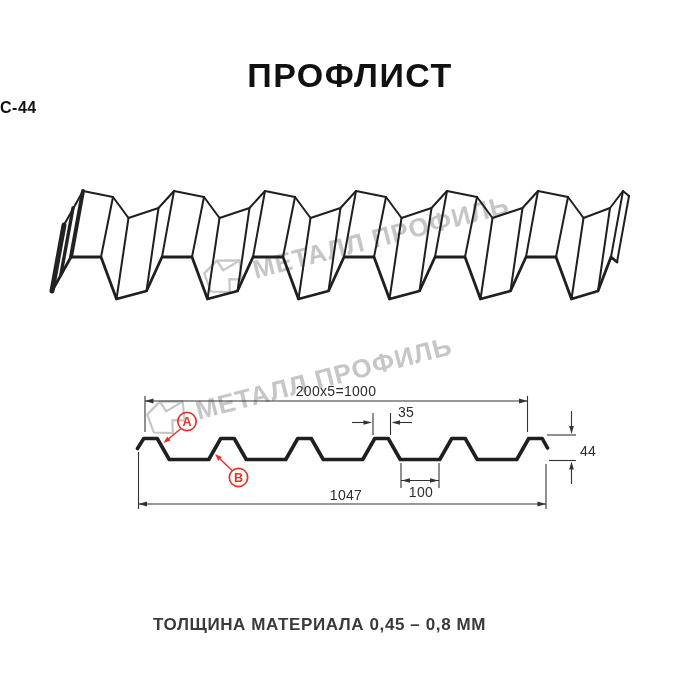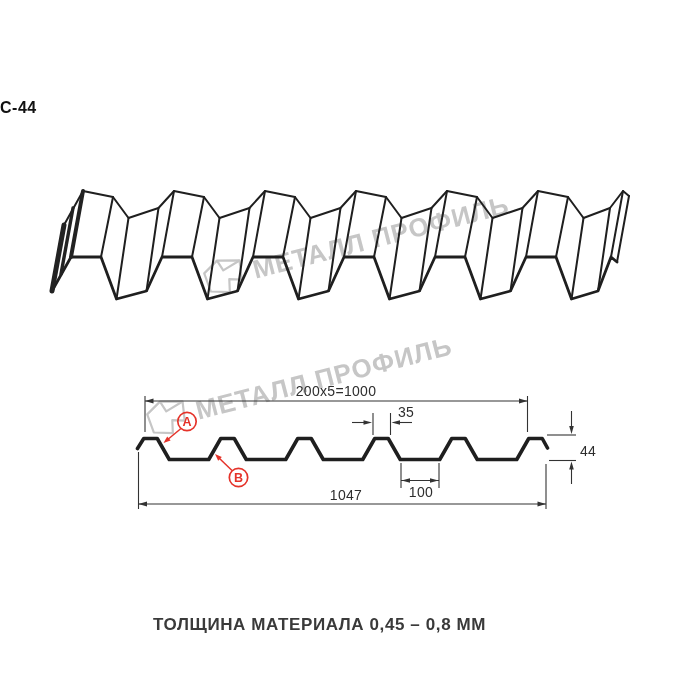--- a/index.html
+++ b/index.html
@@ -24,20 +24,21 @@
   .red{stroke:#e5332a;fill:none;}
   .redtext{font-family:"Liberation Sans",sans-serif;font-size:12.5px;font-weight:700;fill:#e5332a;}
   .arr{fill:#333;stroke:none;}
   .redarr{fill:#e5332a;stroke:none;}
 </style>
 </head>
 <body>
 
 <div id="page">
 
+  <div class="title">ПРОФЛИСТ</div>
   <div class="subtitle">С-44</div>
 
   <div class="watermark" id="wm1">
     <svg width="42" height="42" viewBox="0 0 46 46" style="position:static">
       <path d="M4 34 L2 13 L19 3 L43 9 L40 30 L27 26 L24 40 Z" fill="none" stroke="#c6c6c6" stroke-width="2.4" stroke-linejoin="round"></path>
       <path d="M19 3 L23 15 L43 9" fill="none" stroke="#c6c6c6" stroke-width="2.4" stroke-linejoin="round"></path>
     </svg>
     <span class="wm-text">МЕТАЛЛ ПРОФИЛЬ</span>
   </div>
 

